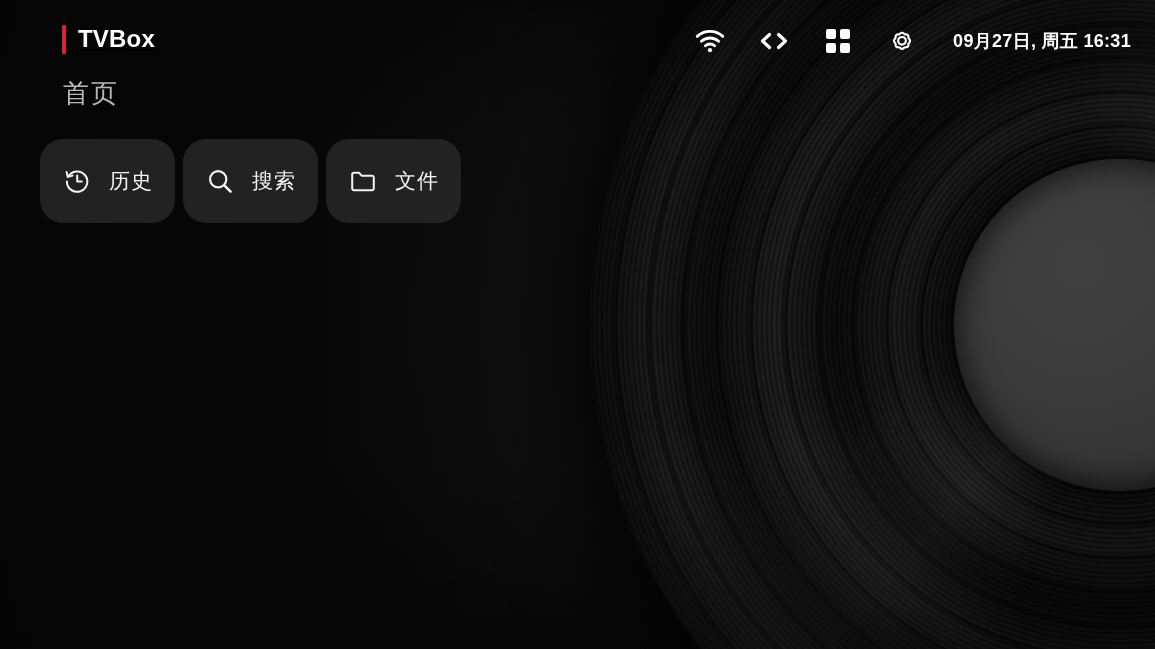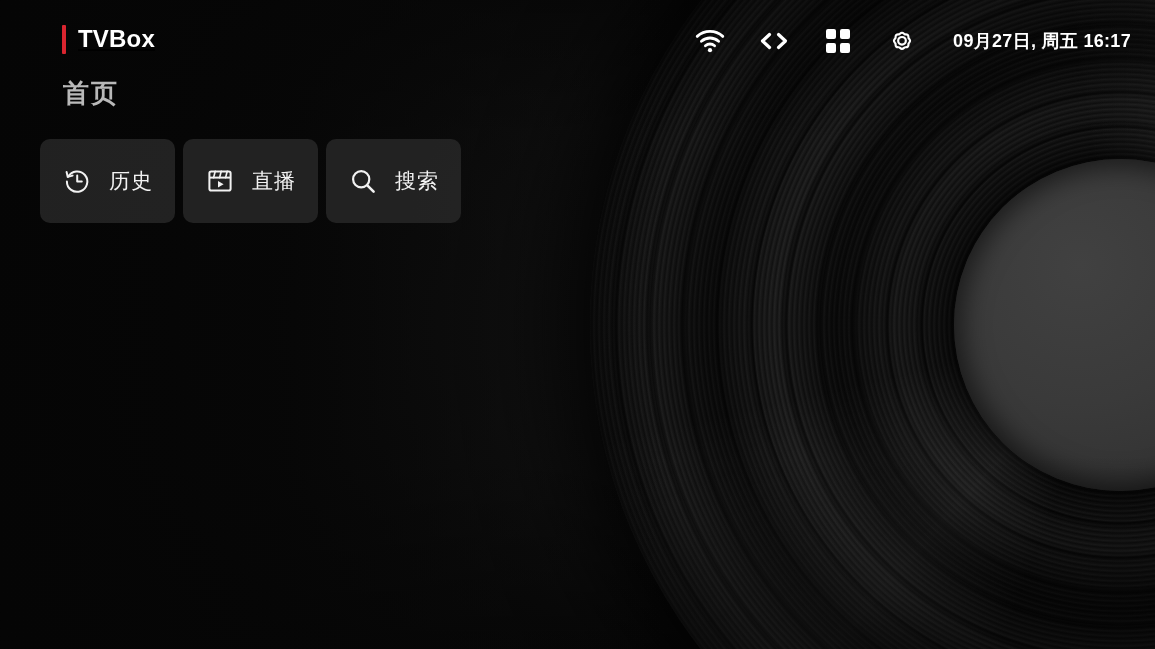--- a/index.html
+++ b/index.html
@@ -99,21 +99,21 @@
   }
   .brand-bar{
     width:4px; height:29px; background:#d9252f; border-radius:1px;
     margin-right:12px;
   }
   .brand-name{
     color:#ffffff; font-size:24px; font-weight:bold; letter-spacing:0.2px;
   }
   .home-label{
     position:absolute; left:63px; top:76px;
-    color:#b9b9b9; font-size:26px; font-weight:700; letter-spacing:2px;
+    color:#b9b9b9; font-size:26px; font-weight:400; letter-spacing:2px;
   }
 
   .status{
     position:absolute; right:24px; top:22px;
     display:flex; align-items:center; gap:26px;
   }
   .status-icon{
     display:flex; align-items:center; justify-content:center;
     width:38px; height:38px; color:#ffffff;
   }
@@ -125,21 +125,21 @@
 
   
   .navrow{
     position:absolute; left:40px; top:139px;
     display:flex; gap:8px;
   }
   .navbtn{
     height:84px;
     display:flex; align-items:center;
     padding:0 22px;
-    border-radius:10px;
+    border-radius:23px;
     background:rgba(40,40,40,0.82);
     cursor:pointer;
   }
   .navbtn .bicon{
     width:30px; height:30px; color:#f2f2f2;
     display:flex; align-items:center; justify-content:center;
     flex:none;
   }
   .navbtn .bicon svg{ display:block; }
   .navbtn .blabel{
@@ -198,55 +198,52 @@
       </svg>
     </div>
 
     <div class="status-icon">
       <svg width="30" height="30" viewBox="0 0 32 32" fill="none">
         <path d="M16 4.2c1.5 0 2.2 1.3 2.9 1.6.7.3 2.2-.2 3.3.8 1 1.1.5 2.6.8 3.3.3.7 1.6 1.4 1.6 2.9s-1.3 2.2-1.6 2.9c-.3.7.2 2.2-.8 3.3-1.1 1-2.6.5-3.3.8-.7.3-1.4 1.6-2.9 1.6s-2.2-1.3-2.9-1.6c-.7-.3-2.2.2-3.3-.8-1-1.1-.5-2.6-.8-3.3-.3-.7-1.6-1.4-1.6-2.9s1.3-2.2 1.6-2.9c.3-.7-.2-2.2.8-3.3 1.1-1 2.6-.5 3.3-.8.7-.3 1.4-1.6 2.9-1.6z" stroke="currentColor" stroke-width="2.3" stroke-linejoin="round" transform="translate(0,3)"></path>
         <circle cx="16" cy="15.8" r="4.1" stroke="currentColor" stroke-width="2.3"></circle>
       </svg>
     </div>
 
-    <div class="datetime">09月27日, 周五 16:17</div>
+    <div class="datetime">09月27日, 周五 16:31</div>
   </div>
 
   <div class="navrow">
 
     <div class="navbtn">
       <span class="bicon">
         <svg width="28" height="28" viewBox="0 0 28 28" fill="none">
           <path d="M5.2 9.6A10.2 10.2 0 1 1 3.9 14.4" stroke="currentColor" stroke-width="2" stroke-linecap="round"></path>
           <path d="M9.6 8.6 4.7 9.9 3.6 5" stroke="currentColor" stroke-width="2" stroke-linecap="round" stroke-linejoin="round"></path>
           <path d="M14.2 8.6v6h4.6" stroke="currentColor" stroke-width="2" stroke-linecap="round" stroke-linejoin="round"></path>
         </svg>
       </span>
       <span class="blabel">历史</span>
     </div>
 
-    <div class="navbtn">
-      <span class="bicon">
-        <svg width="28" height="28" viewBox="0 0 28 28" fill="none">
-          <rect x="3.4" y="4.4" width="21.2" height="19.2" rx="1.8" stroke="currentColor" stroke-width="2"></rect>
-          <path d="M3.4 10.6h21.2" stroke="currentColor" stroke-width="2"></path>
-          <path d="M9.2 4.4 7.6 10.6M15.2 4.4l-1.6 6.2M21.2 4.4l-1.6 6.2" stroke="currentColor" stroke-width="1.7" stroke-linecap="round"></path>
-          <path d="M12 13.9v6.6l5.6-3.3z" fill="currentColor"></path>
-        </svg>
-      </span>
-      <span class="blabel">直播</span>
-    </div>
 
     <div class="navbtn">
       <span class="bicon">
         <svg width="28" height="28" viewBox="0 0 28 28" fill="none">
           <circle cx="12.2" cy="12.2" r="8.1" stroke="currentColor" stroke-width="2.2"></circle>
           <path d="M18.3 18.3 24.6 24.6" stroke="currentColor" stroke-width="2.6" stroke-linecap="round"></path>
         </svg>
       </span>
       <span class="blabel">搜索</span>
     </div>
 
 
 
+    <div class="navbtn">
+      <span class="bicon">
+        <svg width="28" height="28" viewBox="0 0 28 28" fill="none">
+          <path d="M3.2 7.6a1.8 1.8 0 0 1 1.8-1.8h5.2l2.4 2.9h10.4a1.8 1.8 0 0 1 1.8 1.8v10.9a1.8 1.8 0 0 1-1.8 1.8H5a1.8 1.8 0 0 1-1.8-1.8z" stroke="currentColor" stroke-width="2" stroke-linejoin="round"></path>
+        </svg>
+      </span>
+      <span class="blabel">文件</span>
+    </div>
 
   </div>
 </div>
 
 </body></html>

